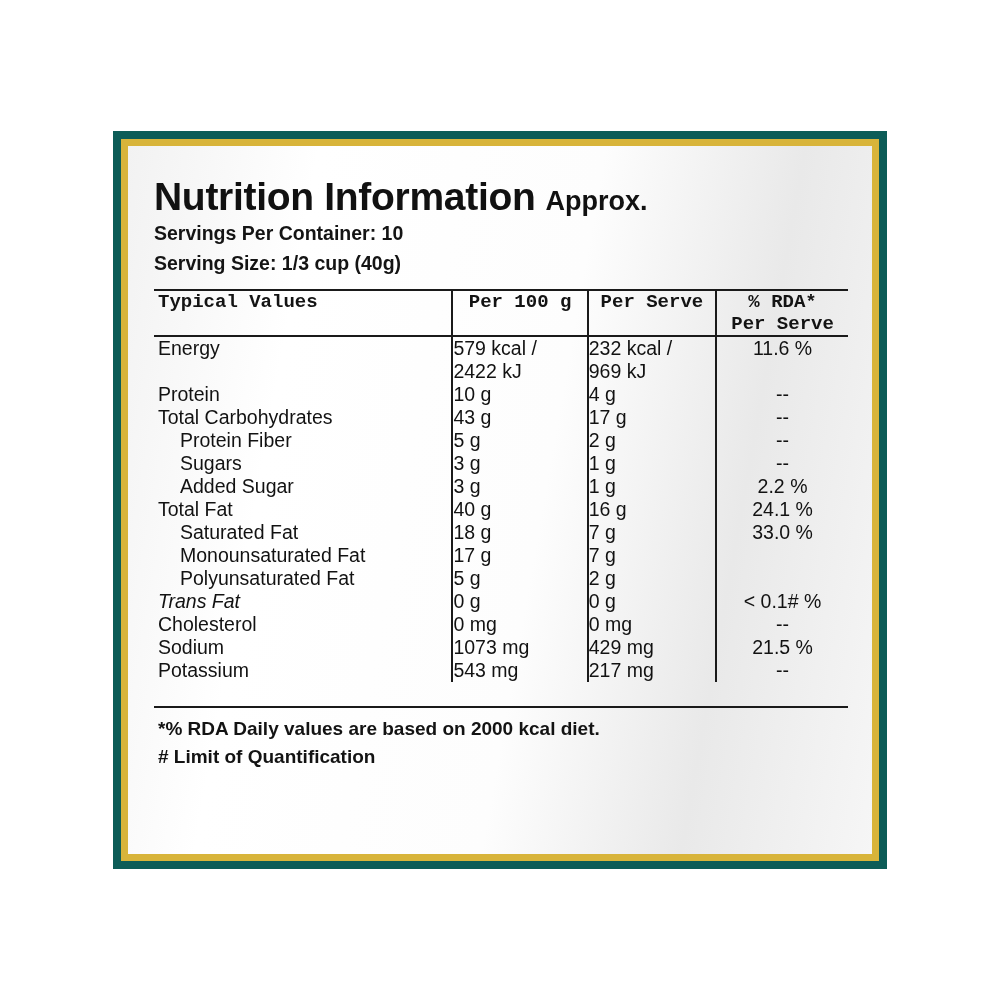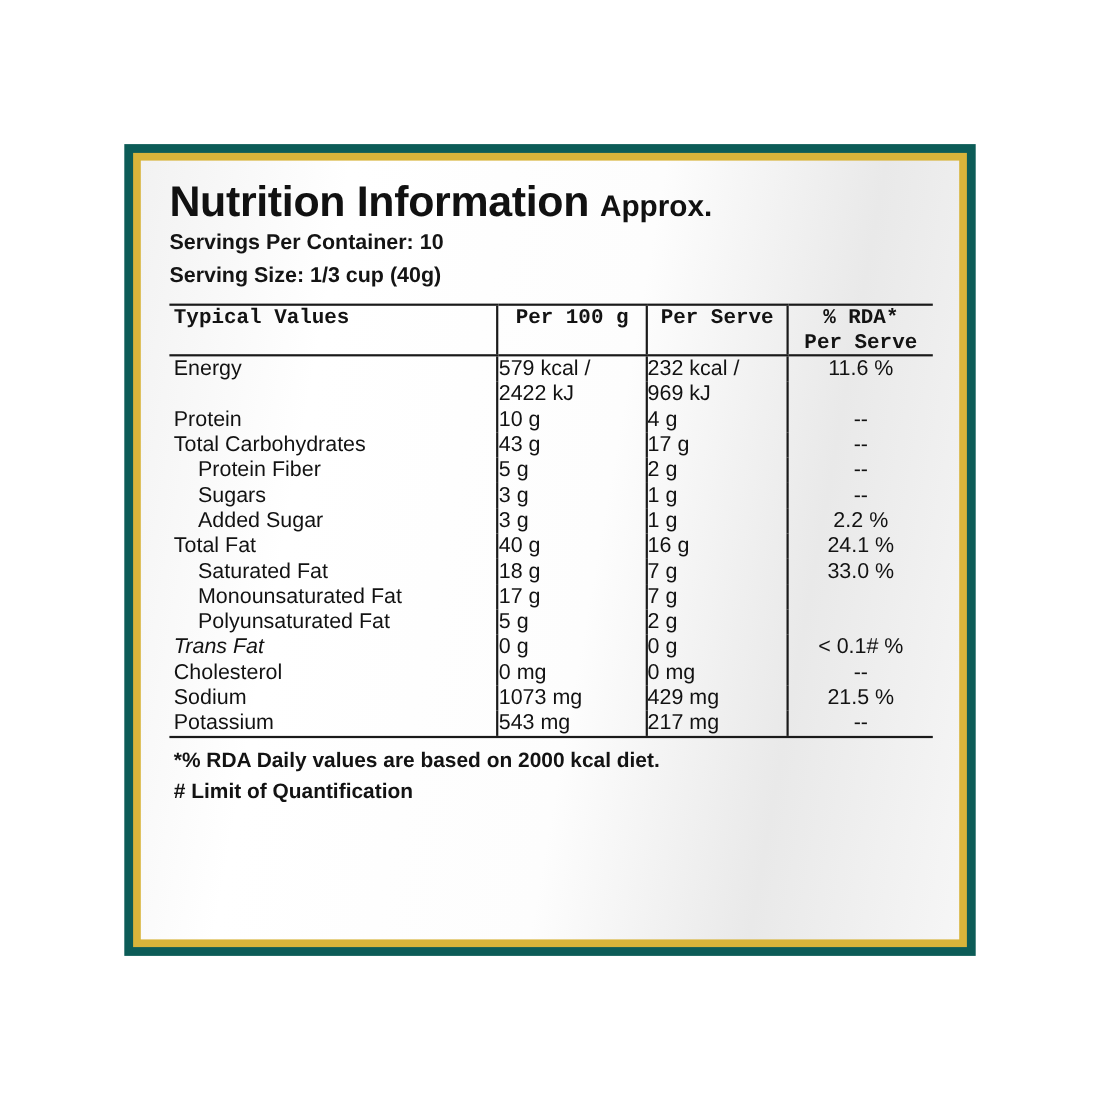--- a/index.html
+++ b/index.html
@@ -67,20 +67,21 @@
     align-items: baseline;
     gap: 10px;
     margin-bottom: 2px;
   }
   .title {
     font-size: 39px;
     font-weight: bold;
     color: #111111;
     letter-spacing: -0.3px;
     line-height: 1.05;
+    margin-top: 13px;
   }
   .approx {
     font-size: 27px;
     font-weight: bold;
     color: #111111;
   }
 
   .servings {
     font-size: 19.5px;
     font-weight: bold;
@@ -143,21 +144,21 @@
   .vl-left  { border-left: 2px solid #1a1a1a; }
 
   .head-row td { border-bottom: 2px solid #1a1a1a; }
 
   .top-rule {
     border-top: 2px solid #1a1a1a;
     font-family: Liberation Mono, monospace;
   }
 
   .footnotes {
-    margin-top: 0;
+    margin-top: 24px;
     border-top: 2px solid #1a1a1a;
     padding-top: 7px;
   }
   .fn {
     font-size: 19px;
     font-weight: bold;
     color: #131313;
     line-height: 1.45;
     padding-left: 4px;
   }

